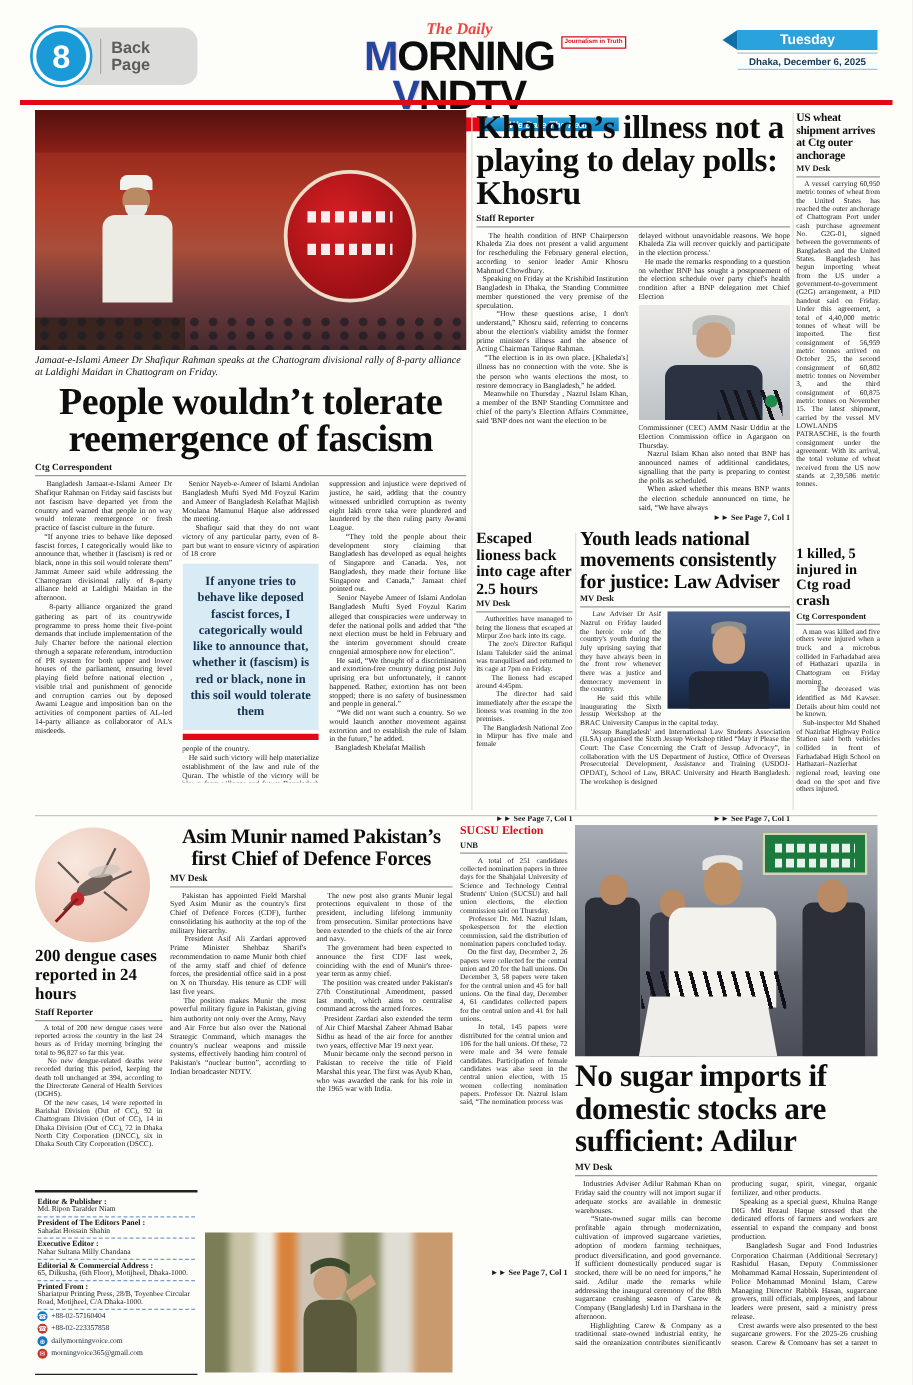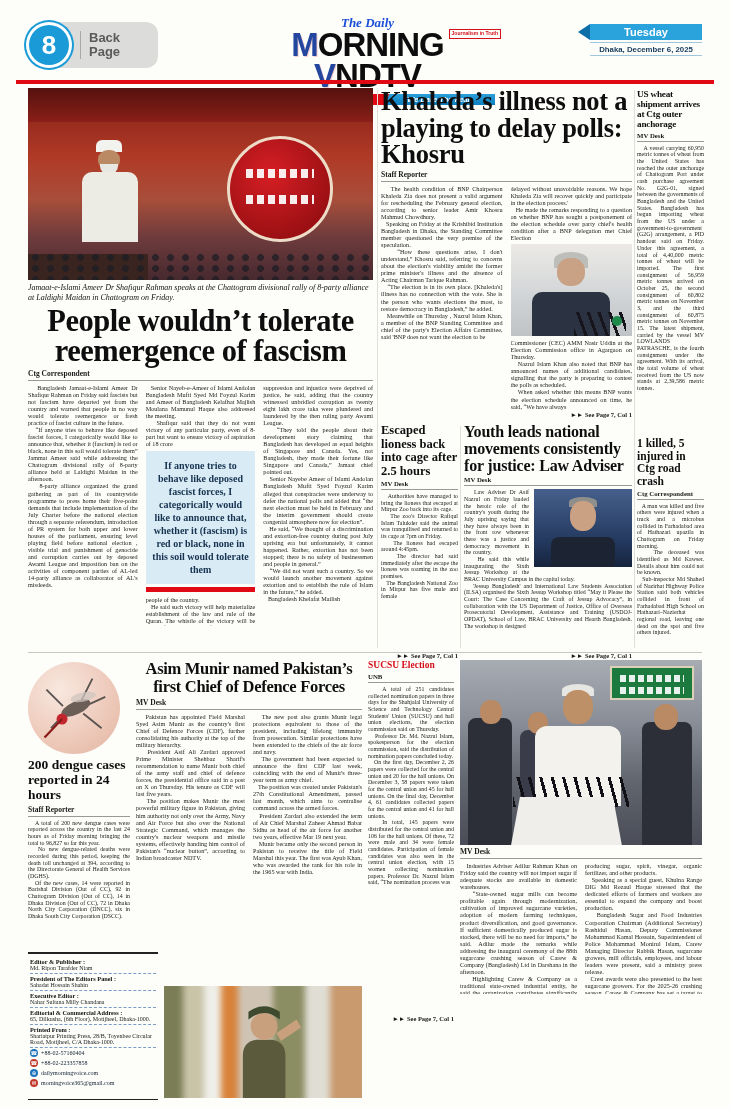--- a/index.html
+++ b/index.html
@@ -10,21 +10,21 @@
 
   
   .masthead{position:absolute;left:0;top:16px;width:730px;height:62px;}
   .page-badge{position:absolute;left:30px;top:6px;width:128px;height:46px;background:#dcdcda;border-radius:12px;
               display:flex;align-items:center;font-family:"Liberation Sans",sans-serif;}
   .pb-circle{width:46px;height:46px;border-radius:50%;background:#1a9bd7;color:#fff;display:flex;align-items:center;justify-content:center;
              font-size:26px;font-weight:bold;margin-left:-4px;box-shadow:0 0 0 2px #1a9bd7, inset 0 0 0 3px #ffffff;}
   .pb-label{margin-left:8px;padding-left:8px;border-left:1px solid #a9a9a7;font-size:13px;font-weight:bold;color:#5b5b59;
             line-height:1.05;white-space:pre-line;}
   .logo{position:absolute;left:240px;top:0;width:255px;text-align:center;}
-  .logo-top{font-size:13px;font-weight:bold;font-style:italic;color:#1d4ed8;line-height:1;}
+  .logo-top{font-size:13px;font-weight:bold;font-style:italic;color:#ef4444;line-height:1;}
   .logo-main{font-family:"Liberation Sans",sans-serif;font-weight:bold;font-size:33px;line-height:.95;letter-spacing:-1px;color:#0d0d0d;position:relative;}
   .logo-main .blue{color:#23479f;text-shadow:1px 1px 0 #d40f1a33;}
   .badge-note{position:absolute;right:-6px;top:0;border:1px solid #d40f1a;color:#d40f1a;font-size:5px;font-weight:bold;
               padding:1px 2px;line-height:1.1;letter-spacing:0;}
   .logo-bar{display:flex;height:11px;margin-top:2px;font-family:"Liberation Sans",sans-serif;}
   .lb-left{flex:1.2;background:linear-gradient(180deg,#2aa0da,#0d7fc0);color:#fff;font-size:7px;font-weight:bold;
            display:flex;align-items:center;justify-content:center;}
   .lb-red{width:16px;background:#e00914;transform:skewX(-22deg);margin:0 -4px;}
   .lb-right{flex:1;background:linear-gradient(180deg,#2aa0da,#0d7fc0);color:#fff;font-size:7.5px;font-weight:bold;font-style:italic;
             display:flex;align-items:center;justify-content:center;}
@@ -402,20 +402,21 @@
       <div class="ad-fig" style="right:10px;top:62px;width:50px;height:123px;"></div>
       <div class="ad-head" style="right:24px;top:44px;width:24px;height:26px;"></div>
       <div class="ad-fig" style="left:60px;top:70px;width:36px;height:115px;background:#3a3d49;"></div>
       <div class="ad-head" style="left:68px;top:52px;width:20px;height:22px;"></div>
       <div class="ad-main-hair"></div>
       <div class="ad-main-head"></div>
       <div class="ad-main-body"></div>
       <div class="ad-mics"></div>
       <div class="ad-podium"></div>
     </div>
+    <h1 class="hl hl-sugar">No sugar imports if domestic stocks are sufficient: Adilur</h1>
     <div class="byline">MV Desk</div>
     <div class="cols">
       <div class="col body">&nbsp;&nbsp;&nbsp;Industries Adviser Adilur Rahman Khan on Friday said the country will not import sugar if adequate stocks are available in domestic warehouses.
 &nbsp;&nbsp;&nbsp;“State-owned sugar mills can become profitable again through modernization, cultivation of improved sugarcane varieties, adoption of modern farming techniques, product diversification, and good governance. If sufficient domestically produced sugar is stocked, there will be no need for imports,” he said. Adilur made the remarks while addressing the inaugural ceremony of the 88th sugarcane crushing season of Carew &amp; Company (Bangladesh) Ltd in Darshana in the afternoon.
 &nbsp;&nbsp;&nbsp;Highlighting Carew &amp; Company as a traditional state-owned industrial entity, he said the organization contributes significantly to the national economy by</div>
       <div class="col body">producing sugar, spirit, vinegar, organic fertilizer, and other products.
 &nbsp;&nbsp;&nbsp;Speaking as a special guest, Khulna Range DIG Md Rezaul Haque stressed that the dedicated efforts of farmers and workers are essential to expand the company and boost production.
 &nbsp;&nbsp;&nbsp;Bangladesh Sugar and Food Industries Corporation Chairman (Additional Secretary) Rashidul Hasan, Deputy Commissioner Mohammad Kamal Hossain, Superintendent of Police Mohammad Monirul Islam, Carew Managing Director Rabbik Hasan, sugarcane growers, mill officials, employees, and labour leaders were present, said a ministry press release.
 &nbsp;&nbsp;&nbsp;Crest awards were also presented to the best sugarcane growers. For the 2025-26 crushing season, Carew &amp; Company has set a target to process 76,000 metric tons of sugarcane and produce 4,256 metric tons of sugar.</div>
     </div>

